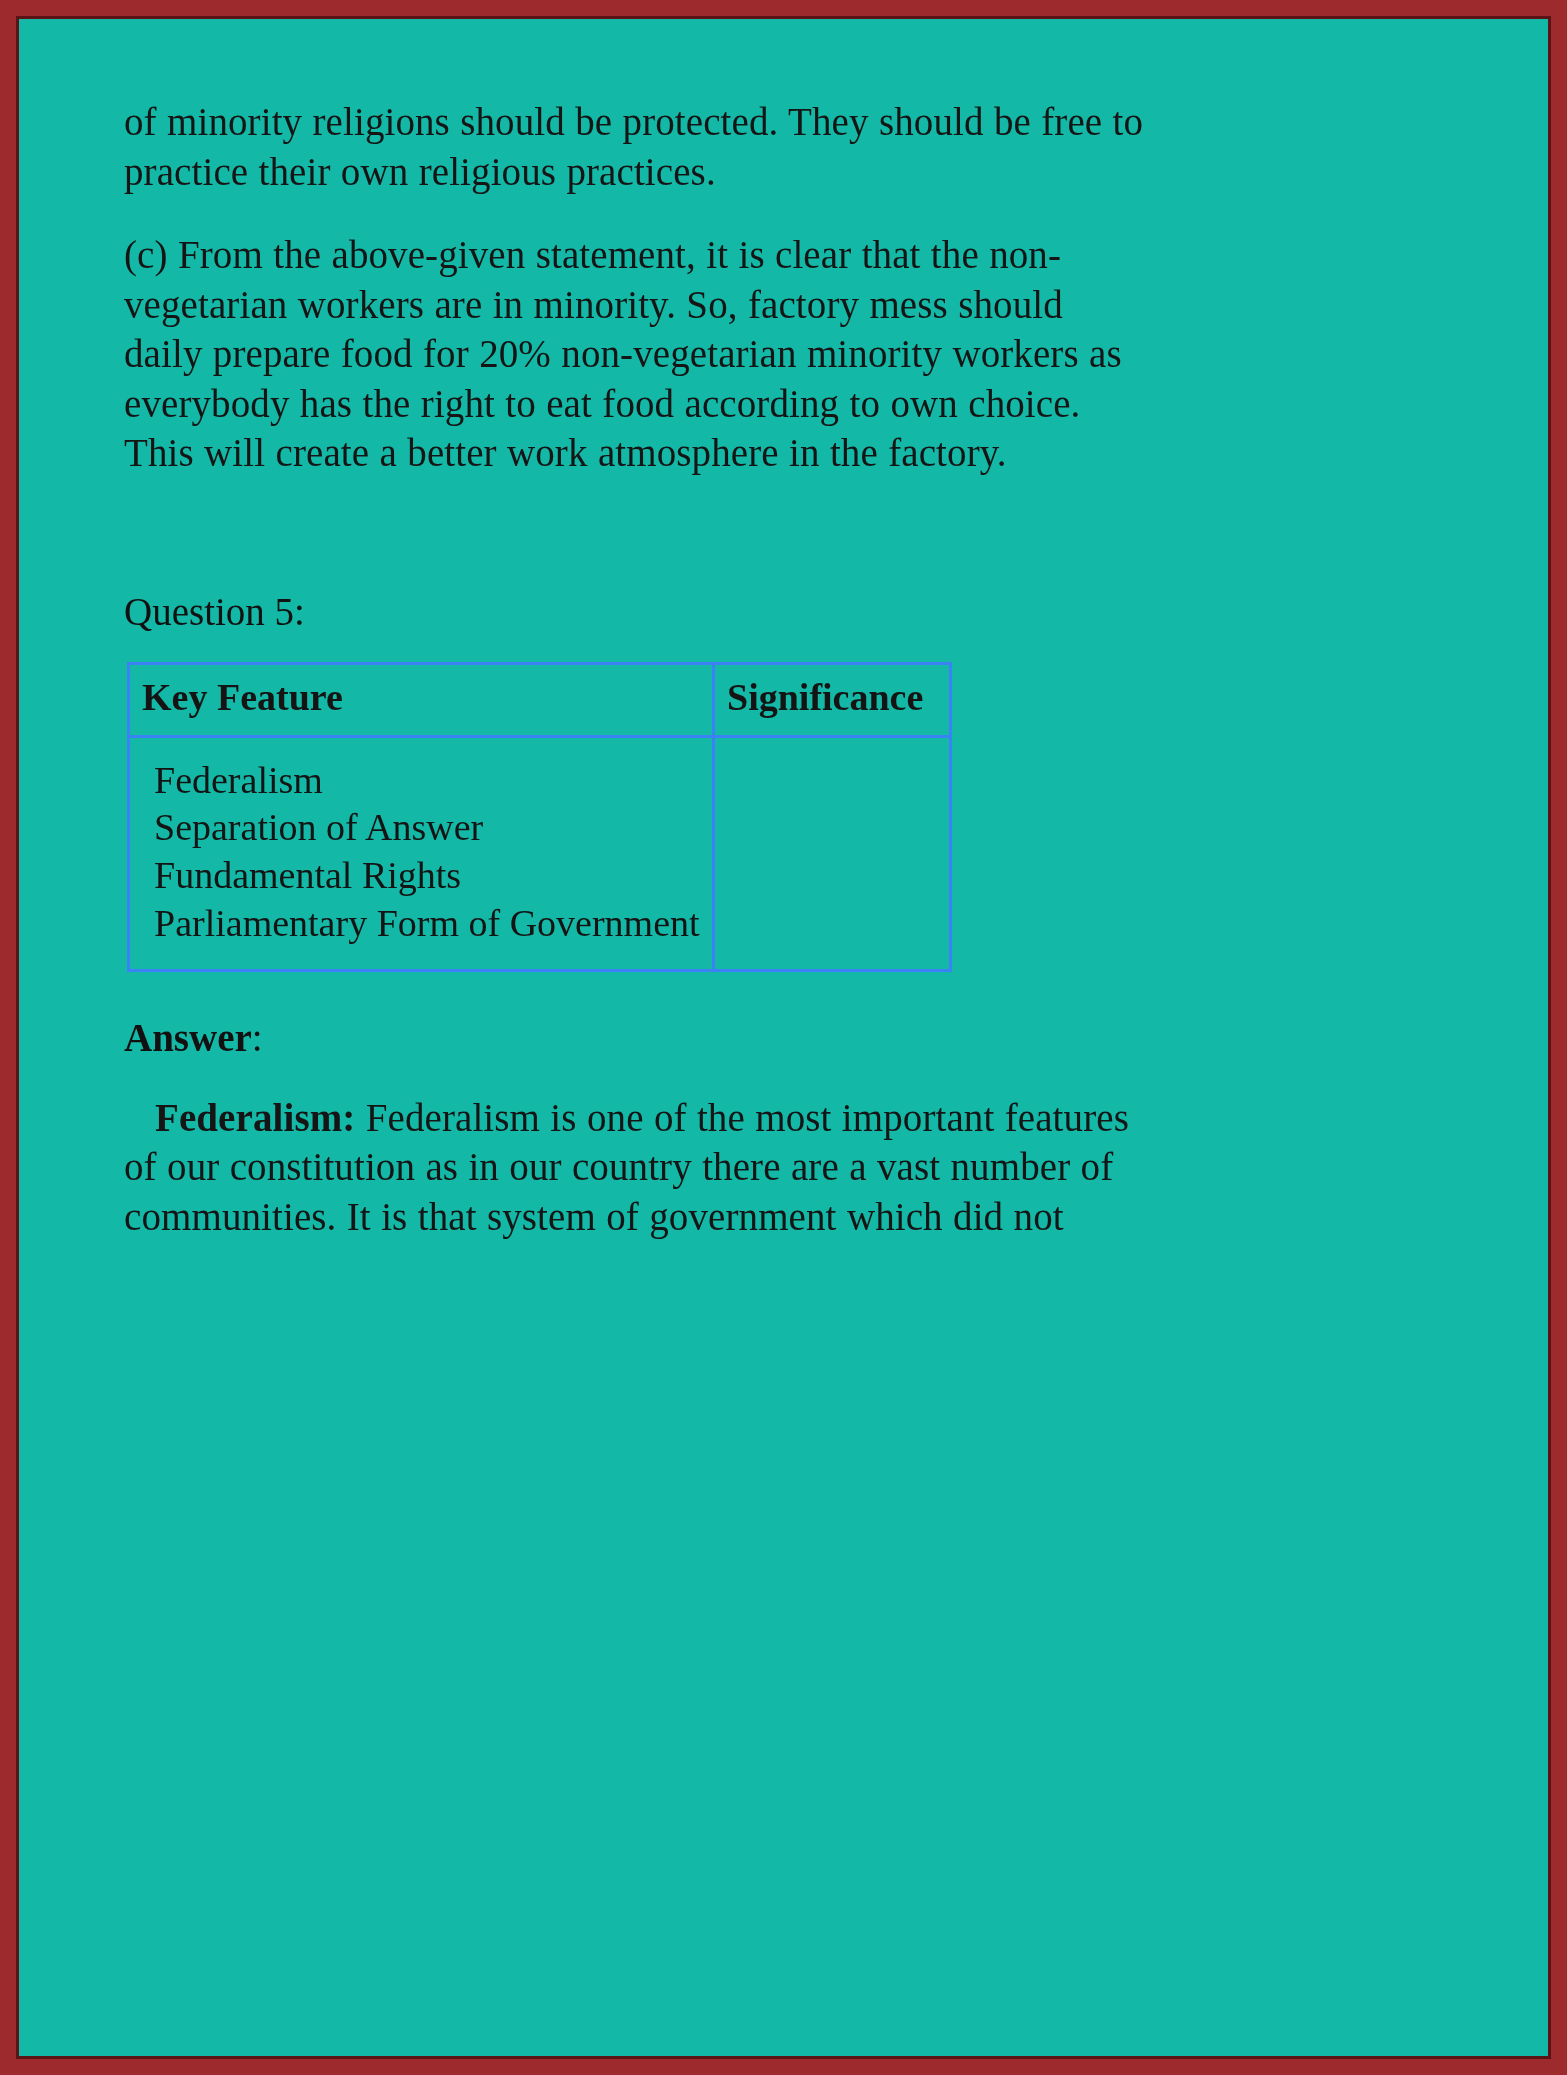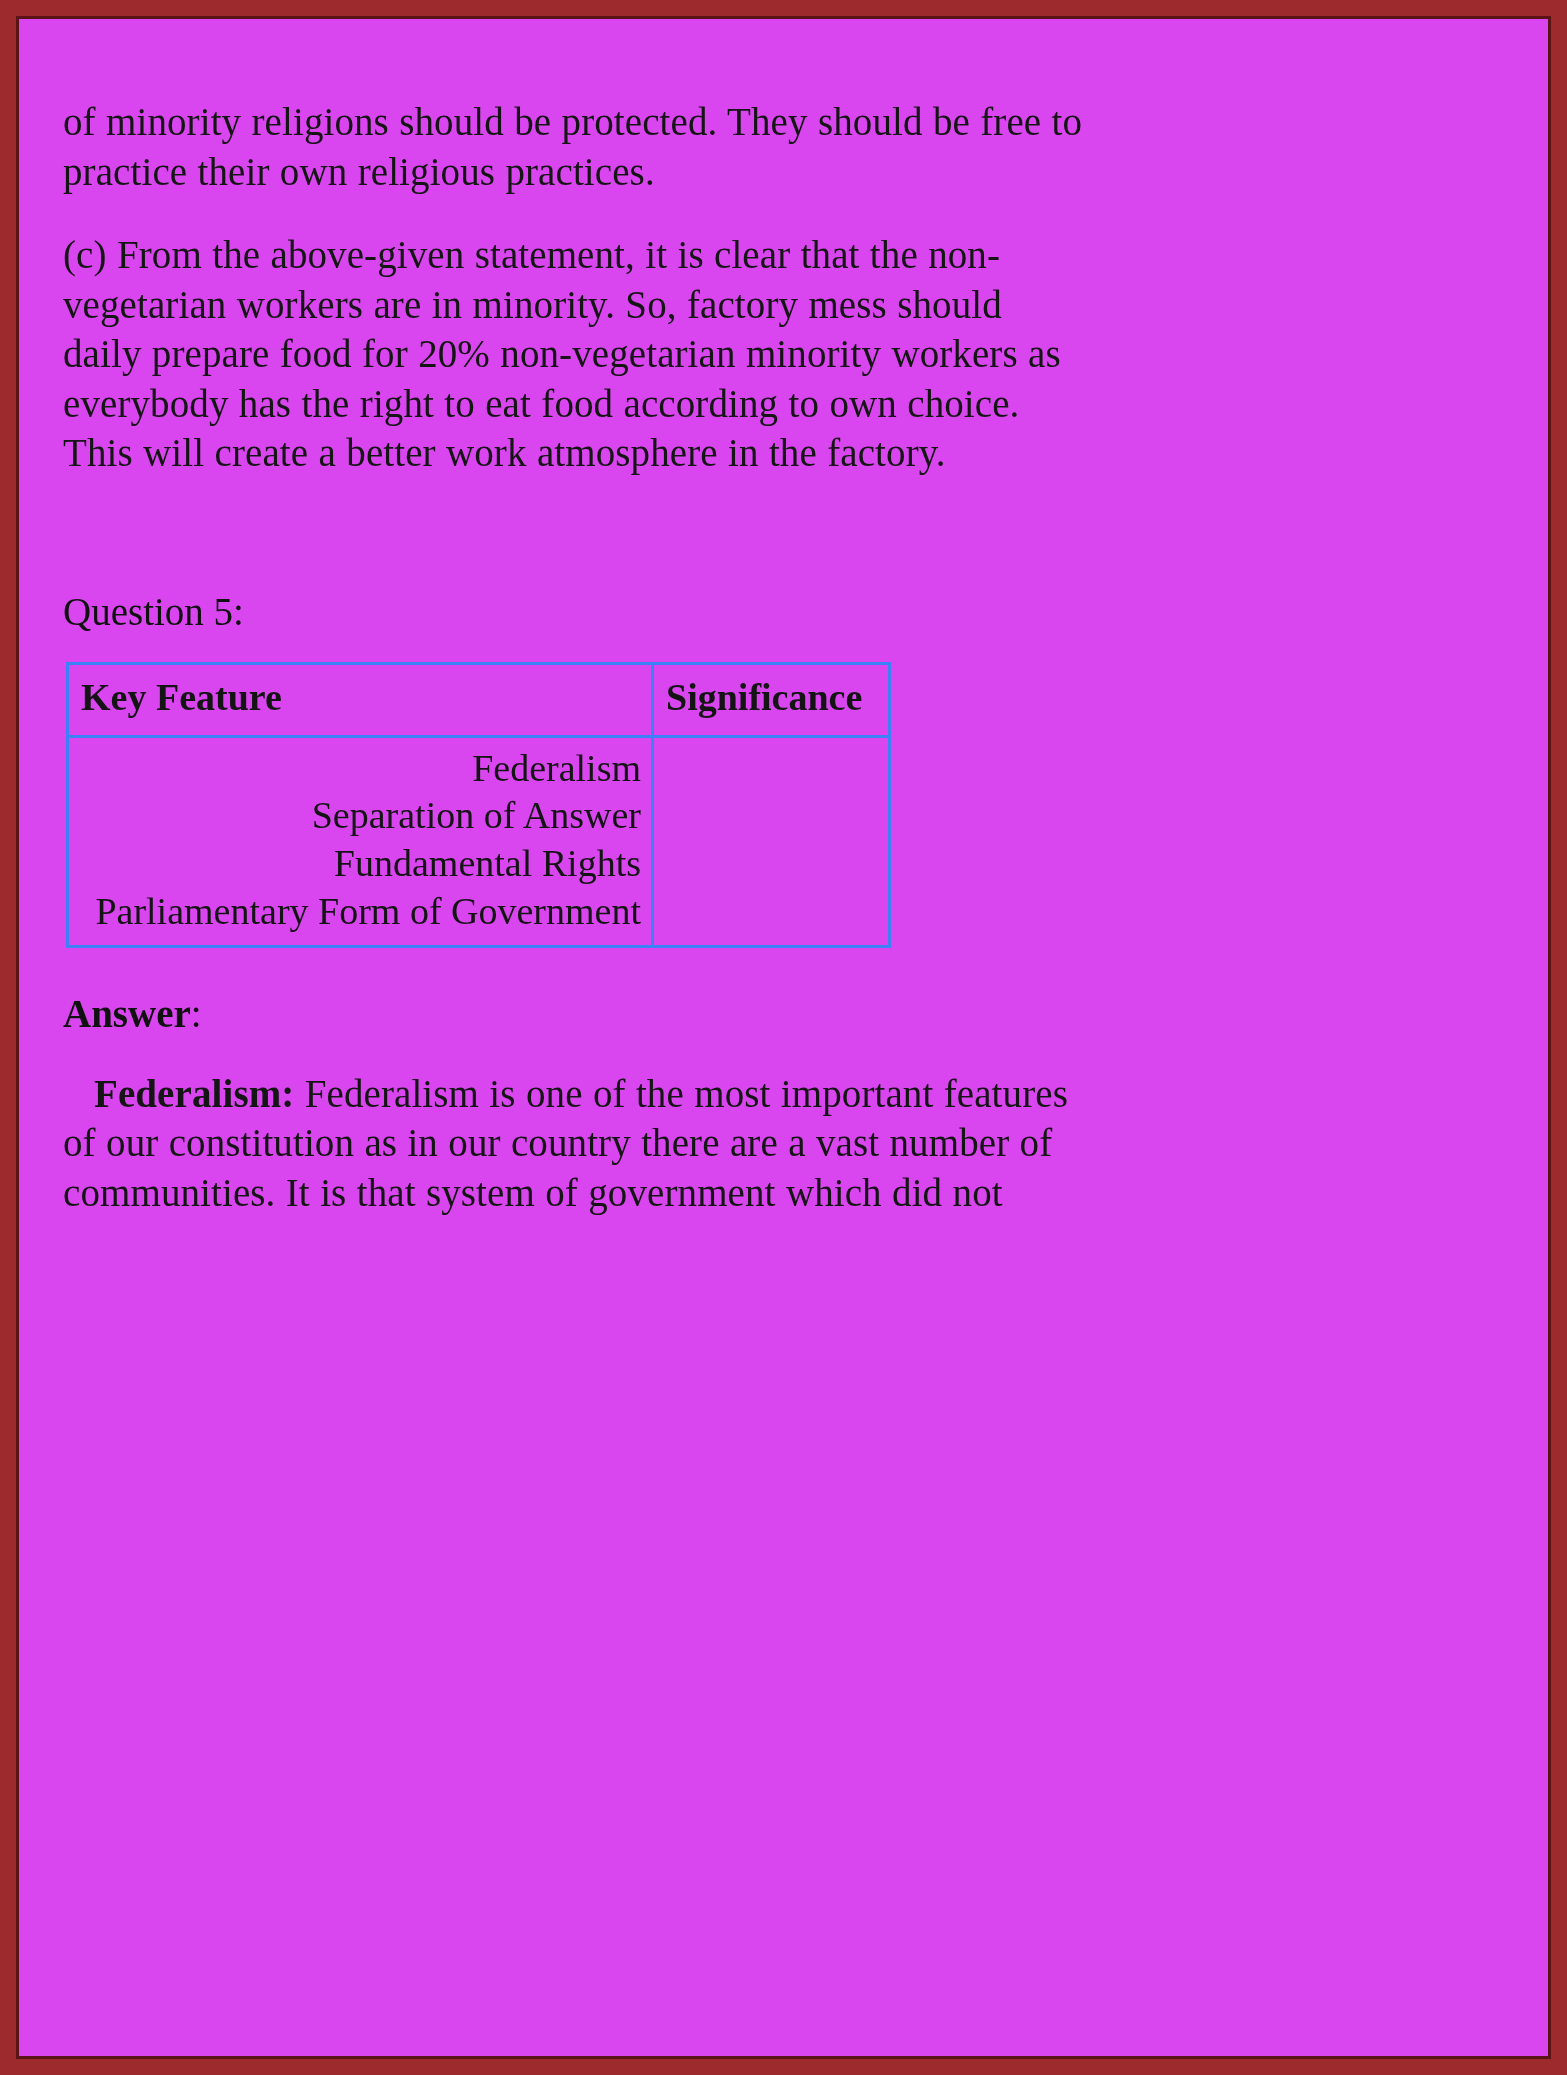--- a/index.html
+++ b/index.html
@@ -19,23 +19,23 @@
     height: 2075px;
     background: #9d2a2c;
     padding: 16px;
     position: relative;
   }
 
   .page-inner {
     box-sizing: border-box;
     width: 100%;
     height: 100%;
-    background: #d946ef;
+    background: #14b8a6;
     border: 3px solid #5a1416;
-    padding: 78px 95px 0 44px;
+    padding: 78px 95px 0 105px;
     overflow: hidden;
     position: relative;
   }
 
   .content {
     width: 1020px;
   }
 
   p.para {
     margin: 0 0 34px 0;
@@ -93,24 +93,23 @@
   }
   table.kf-table th {
     font-weight: bold;
     padding-bottom: 14px;
     padding-top: 9px;
   }
   table.kf-table .col-feature { width: 585px; }
   table.kf-table .col-sig { width: 237px; }
 
   .feature-list {
-    margin: 0;
+    margin: 12px;
     padding: 0;
     list-style: none;
-    text-align: right;
   }
   .feature-list li {
     font-size: 38px;
     line-height: 1.2;
     color: #141414;
     padding: 1px 0;
     white-space: nowrap;
   }
 
   .body-text b { font-weight: bold; margin-left: 31px; }

